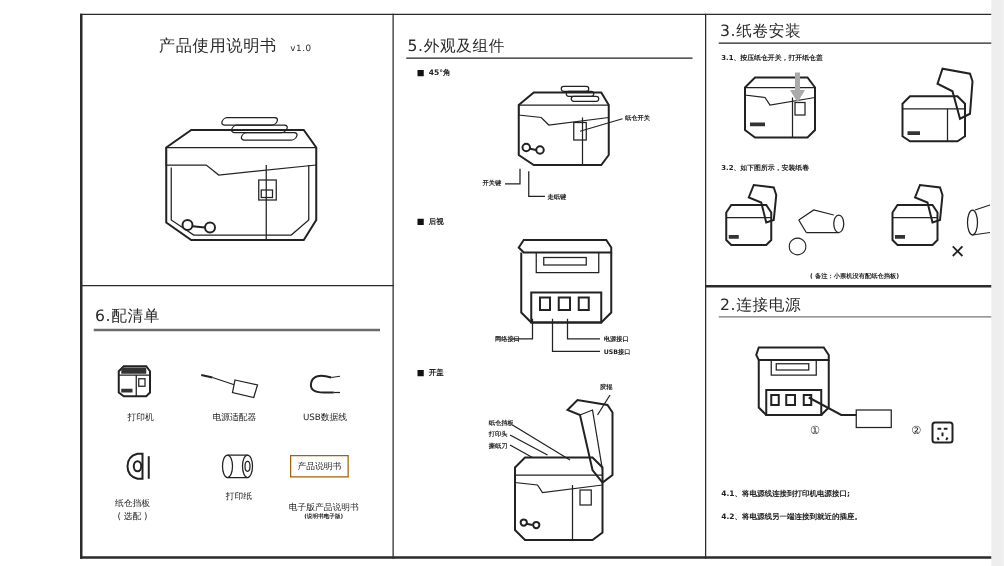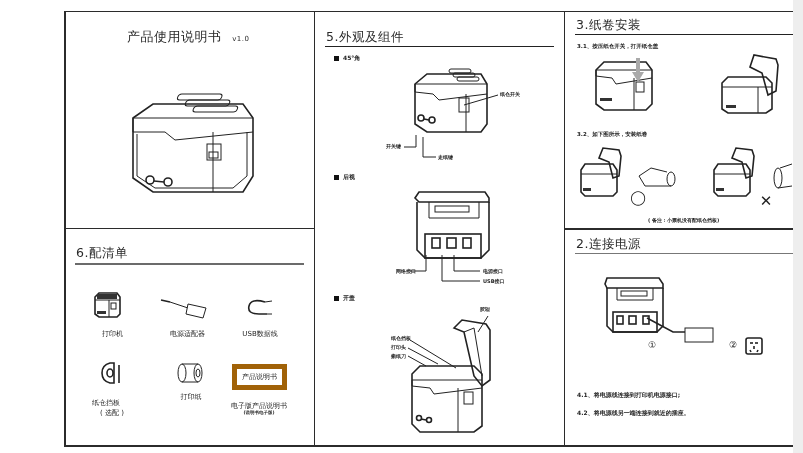--- a/index.html
+++ b/index.html
@@ -21,21 +21,21 @@
   }
   .sec-rule { position: absolute; height: 2px; background: #6b6b6b; }
   .small { position: absolute; font-size: 6px; color: #222; white-space: nowrap; font-weight: bold; }
   .lbl { position: absolute; font-size: 7px; color: #222; white-space: nowrap; text-align: center; }
   .bullet { display: inline-block; width: 5px; height: 5px; background: #111; margin-right: 4px; vertical-align: middle; }
   svg { position: absolute; overflow: visible; }
   .stroke { fill: none; stroke: #222; stroke-width: 1; }
   .thick { fill: none; stroke: #222; stroke-width: 1.6; }
   .fillw { fill: #fff; stroke: #222; stroke-width: 1; }
   .manual-box {
-    position: absolute; border: 5px solid #a16207; font-size: 7px; padding: 3px 5px; white-space: nowrap;
+    position: absolute; border: 1px solid #a16207; font-size: 7px; padding: 3px 5px; white-space: nowrap;
   }
 </style>
 </head>
 <body>
 
 <div class="scroll-strip"></div>
 
 <div class="line" style="left:64px;top:11px;width:2px;height:436px;"></div>
 <div class="line" style="left:64px;top:11px;width:729px;height:1px;"></div>
 <div class="line" style="left:64px;top:445px;width:729px;height:2px;"></div>
@@ -91,21 +91,21 @@
     <line class="stroke" x1="22" y1="16" x2="27" y2="16"></line>
   </svg>
   <div class="lbl" style="left:237px;top:329px;width:46px;">USB数据线</div>
 
   <svg style="left:100px;top:361px;" width="24" height="24">
     <path class="thick" d="M10 2 Q2 4 2 12 Q2 20 10 22 L14 22 L14 2 Z"></path>
     <ellipse class="thick" cx="10" cy="12" rx="3" ry="4"></ellipse>
     <line class="thick" x1="19" y1="4" x2="19" y2="22"></line>
   </svg>
   <div class="lbl" style="left:88px;top:398px;width:36px;">纸仓挡板</div>
-  <div class="lbl" style="left:88px;top:408px;width:36px;text-align:right;">( 选配 )</div>
+  <div class="lbl" style="left:88px;top:408px;width:36px;">( 选配 )</div>
 
   <svg style="left:176px;top:362px;" width="30" height="22">
     <path class="stroke" d="M6 2 L22 2 M6 20 L22 20"></path>
     <ellipse class="stroke" cx="6" cy="11" rx="4" ry="9"></ellipse>
     <ellipse class="stroke" cx="22" cy="11" rx="4" ry="9"></ellipse>
     <ellipse class="stroke" cx="22" cy="11" rx="2" ry="4"></ellipse>
   </svg>
   <div class="lbl" style="left:176px;top:392px;width:30px;">打印纸</div>
 
   <div class="manual-box" style="left:232px;top:364px;">产品说明书</div>

